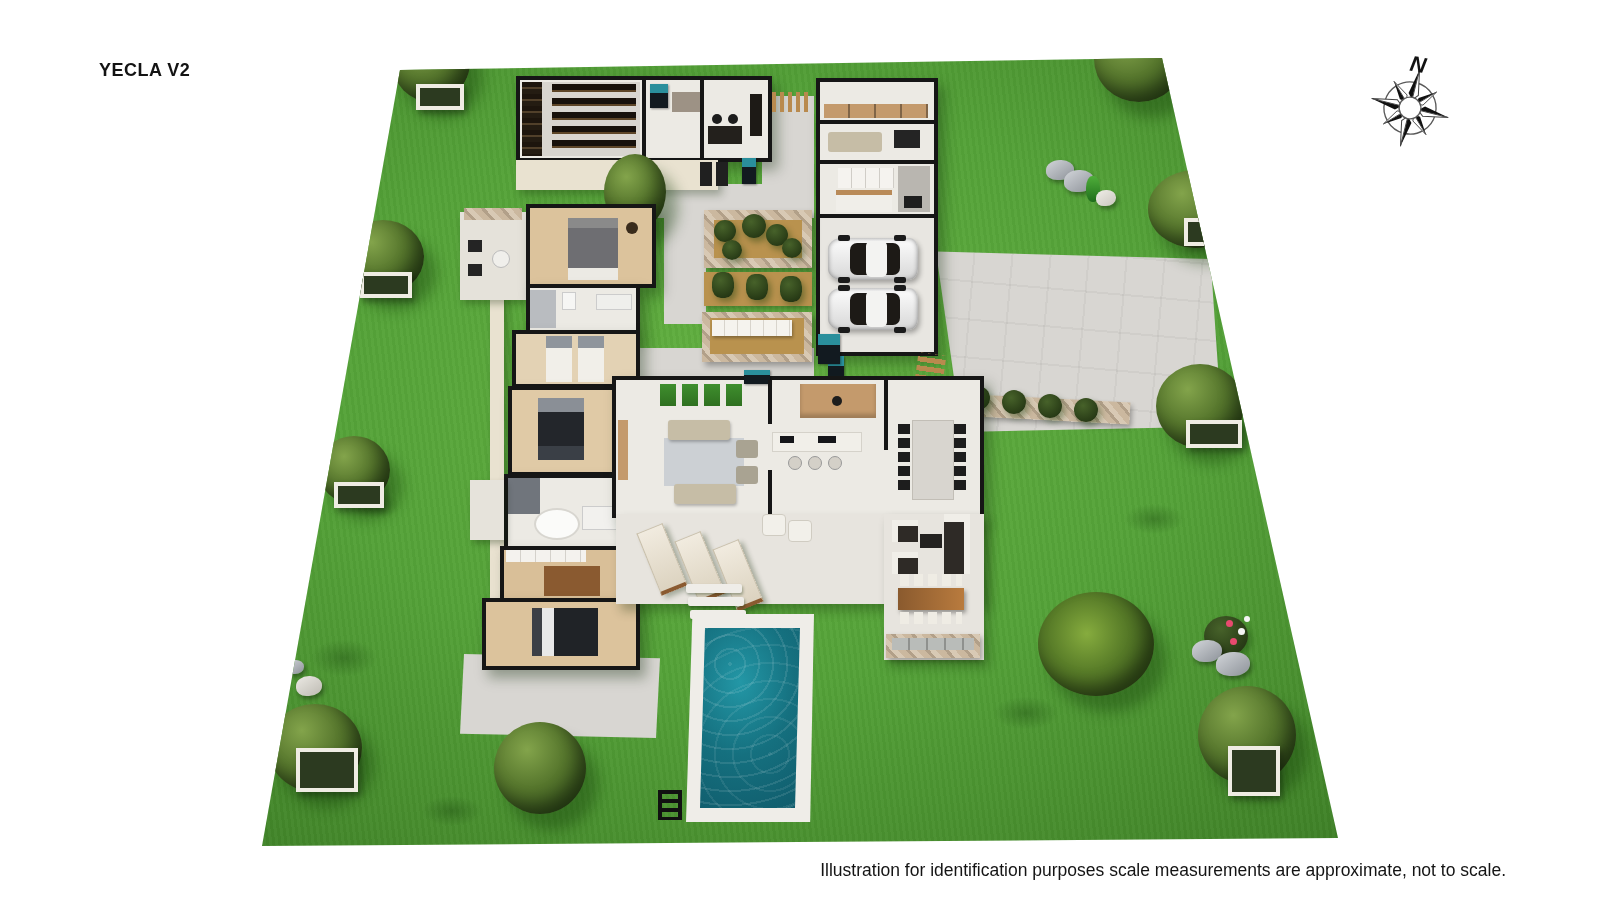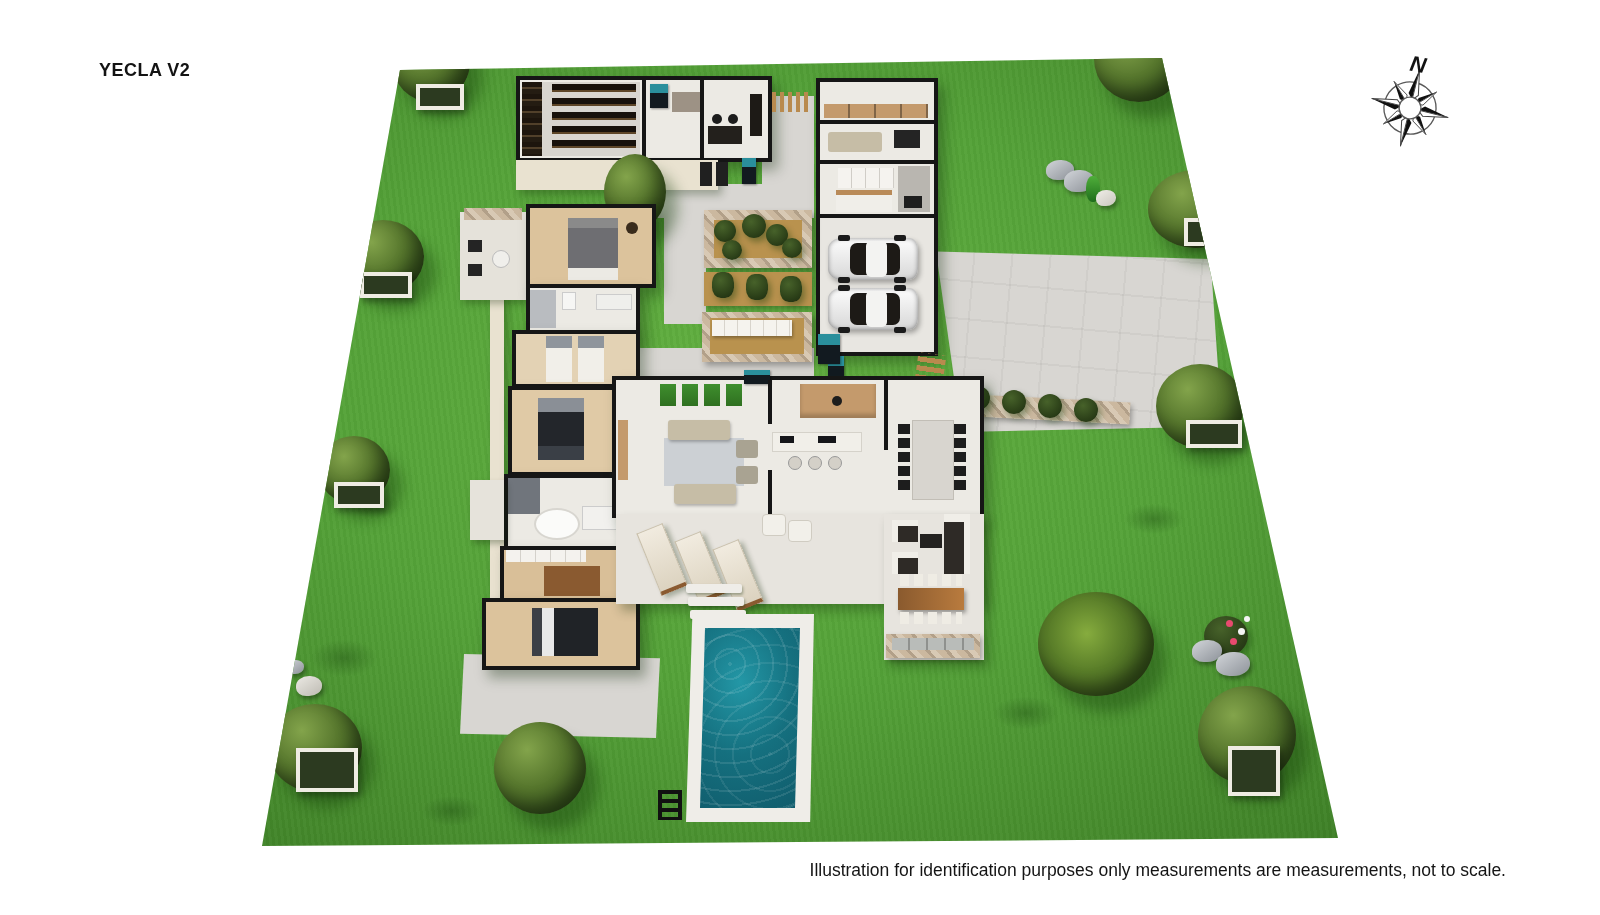--- a/index.html
+++ b/index.html
@@ -285,13 +285,13 @@
   <div class="abs" style="left:1230px;top:638px;width:7px;height:7px;border-radius:50%;background:#e84a6f"></div>
   <div class="abs" style="left:1244px;top:616px;width:6px;height:6px;border-radius:50%;background:#f4f4f4"></div>
   <div class="rock" style="left:1046px;top:160px;width:28px;height:20px"></div>
   <div class="rock" style="left:1064px;top:170px;width:30px;height:22px"></div>
   <div class="abs" style="left:1086px;top:176px;width:14px;height:26px;border-radius:45%;background:linear-gradient(#4fae3a,#1f6e1c)"></div>
   <div class="rock" style="left:1096px;top:190px;width:20px;height:16px;background:linear-gradient(145deg,#f0eee8,#c9c6be)"></div>
   <div class="rock" style="left:286px;top:660px;width:18px;height:14px"></div>
   <div class="rock" style="left:296px;top:676px;width:26px;height:20px;background:linear-gradient(145deg,#eceae4,#bdbab2)"></div>
 </div>
 
-<div class="disclaimer">Illustration for identification purposes only measurements are measurements, not to scale.</div>
+<div class="disclaimer">Illustration for identification purposes scale measurements are approximate, not to scale.</div>
 
 </body></html>

